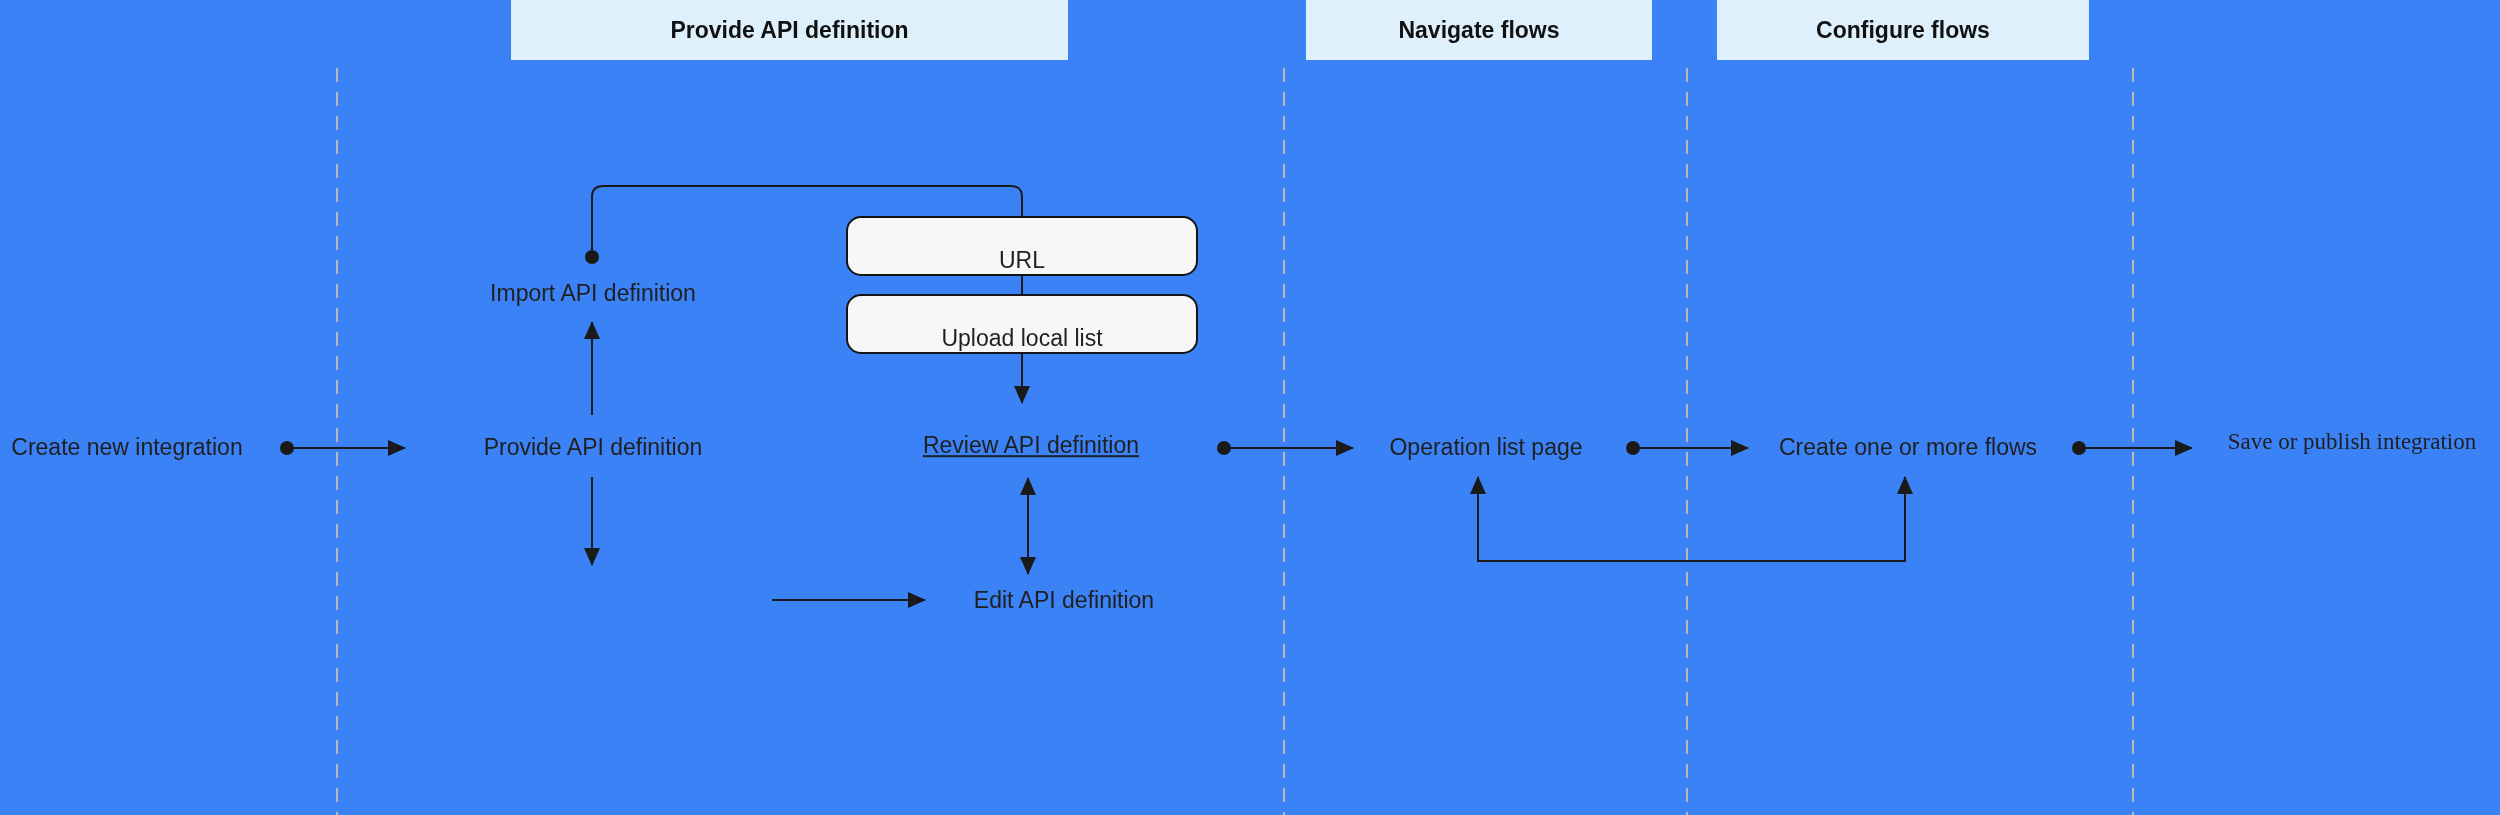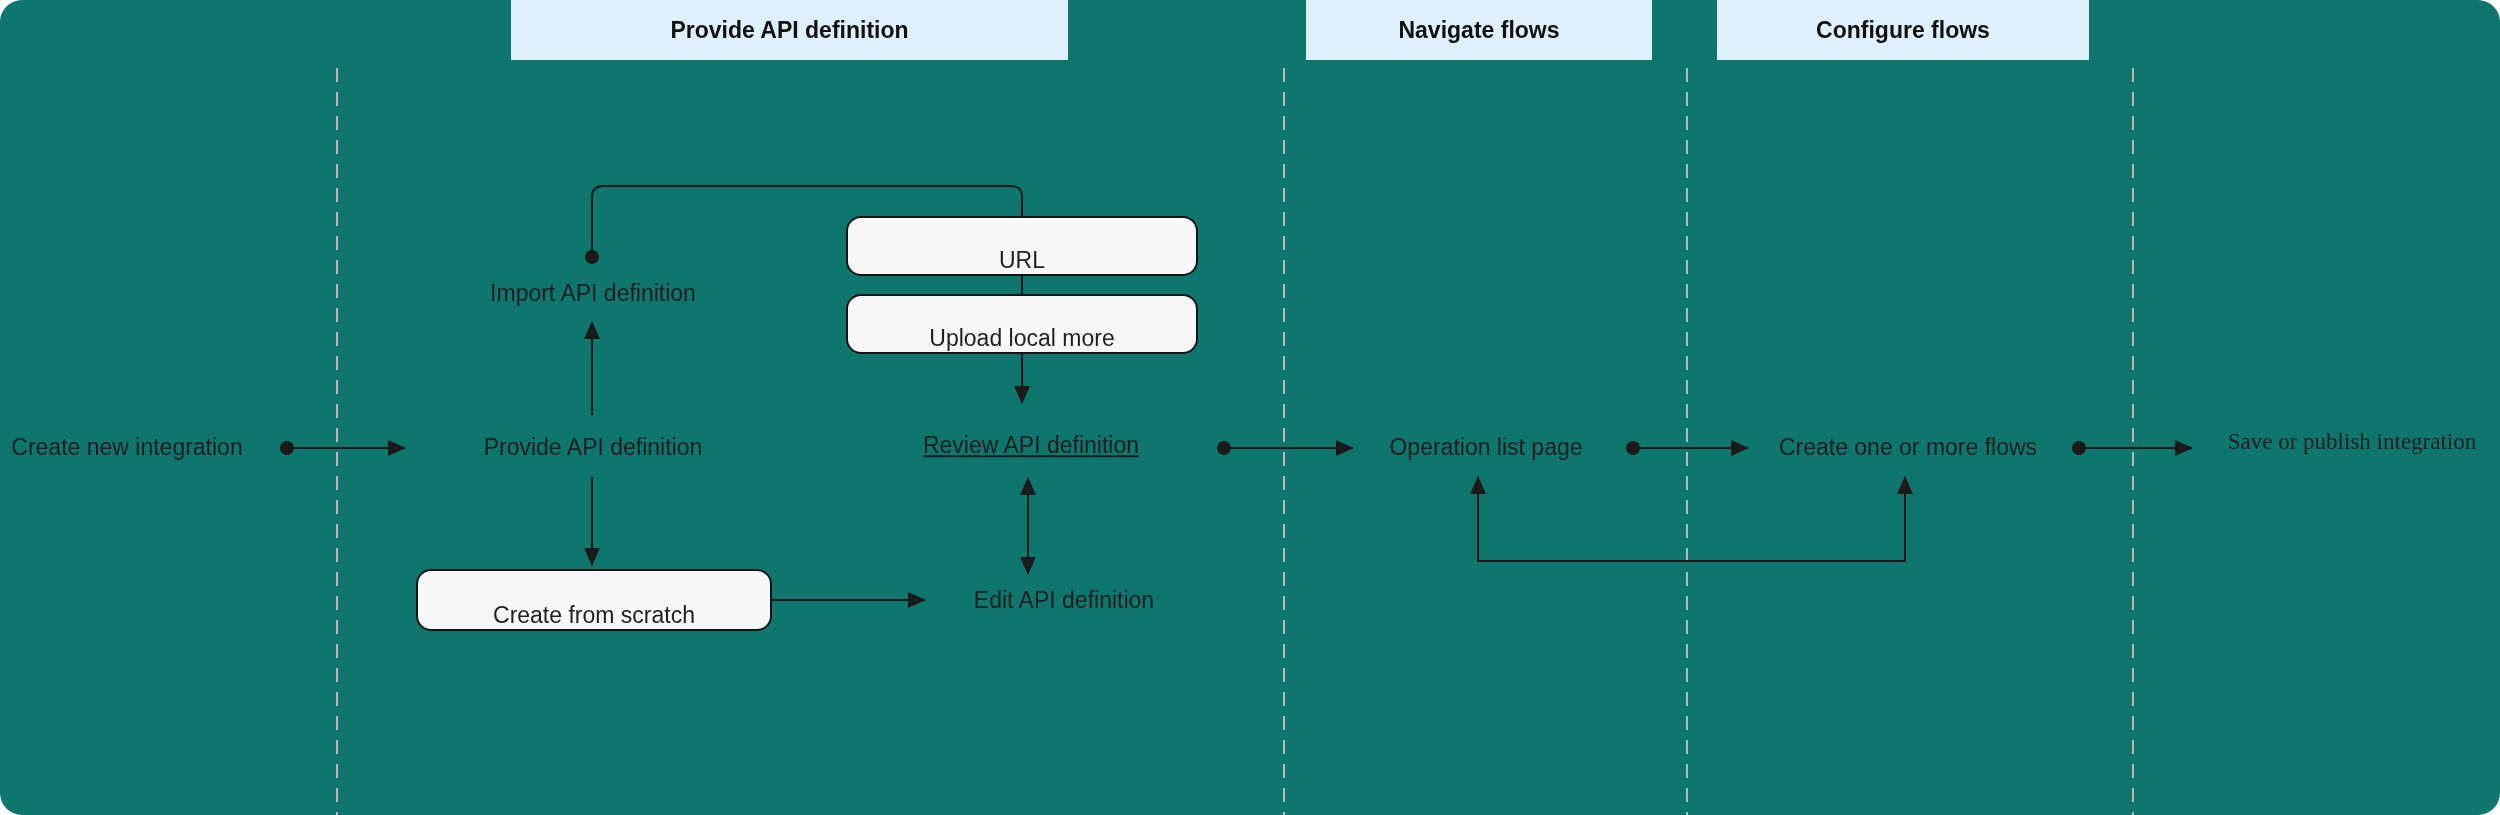--- a/index.html
+++ b/index.html
@@ -4,24 +4,23 @@
 <style>
   html, body {
     margin: 0;
     padding: 0;
     background: #ffffff;
   }
   .canvas {
     position: relative;
     width: 2500px;
     height: 815px;
-    background: #0f766e;
+    background: #3b82f6;
     font-family: "Liberation Sans", sans-serif;
     overflow: hidden;
-    border-radius: 22px;
   }
   .connector-layer {
     position: absolute;
     left: 0; top: 0;
     width: 2500px;
     height: 815px;
   }
   .phase-header {
     position: absolute;
     top: 0;
@@ -135,19 +134,16 @@
   <div class="flow-label" style="left:1031px; top:446px;text-decoration:underline;">Review API definition</div>
   <div class="flow-label" style="left:1030px; top:601px;margin-left:34px;">Edit API definition</div>
   <div class="flow-label" style="left:1486px; top:448px;">Operation list page</div>
   <div class="flow-label" style="left:1908px; top:448px;">Create one or more flows</div>
   <div class="flow-label" style="left:2352px; top:442px;font-family:Liberation Serif, serif;">Save or publish integration</div>
 
   <div class="node-box url">
     <span>URL</span>
   </div>
   <div class="node-box upload">
-    <span>Upload local more</span>
-  </div>
-  <div class="node-box scratch">
-    <span>Create from scratch</span>
+    <span>Upload local list</span>
   </div>
 
 </div>
 
 </body></html>

